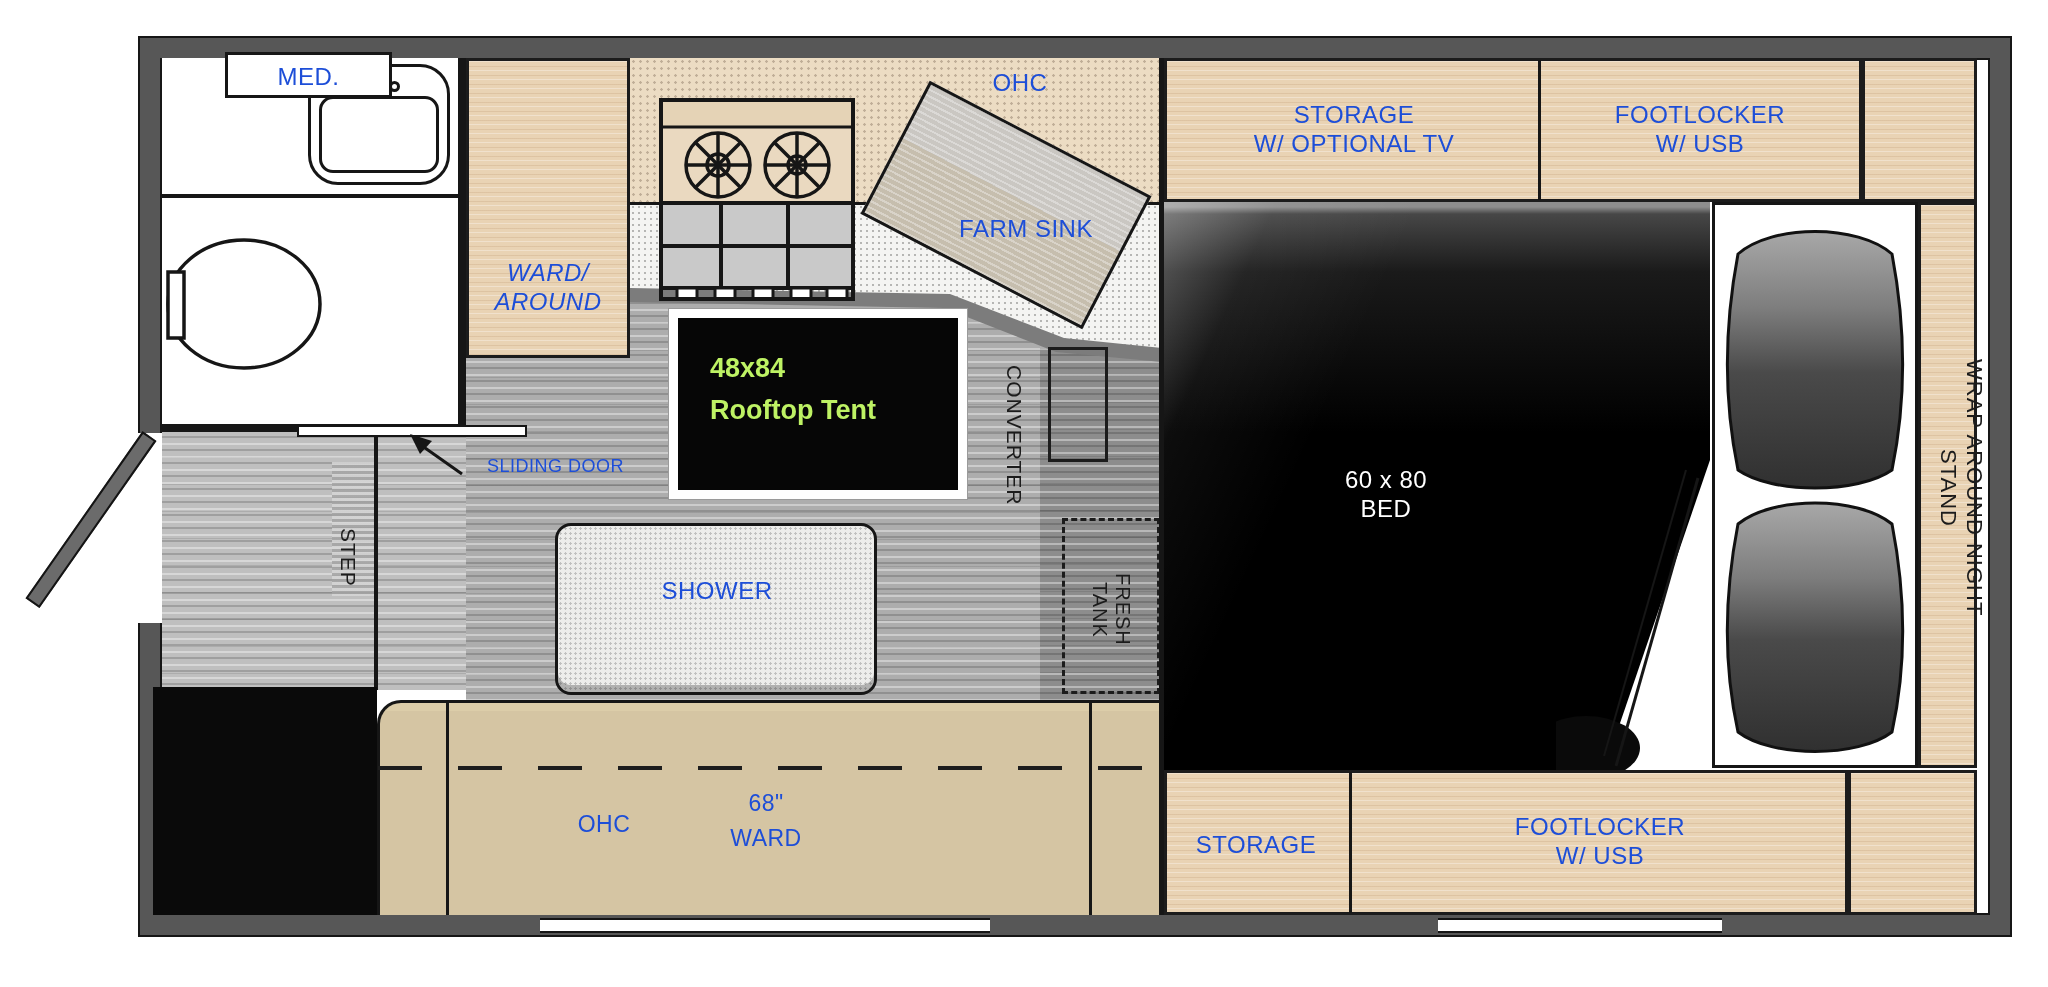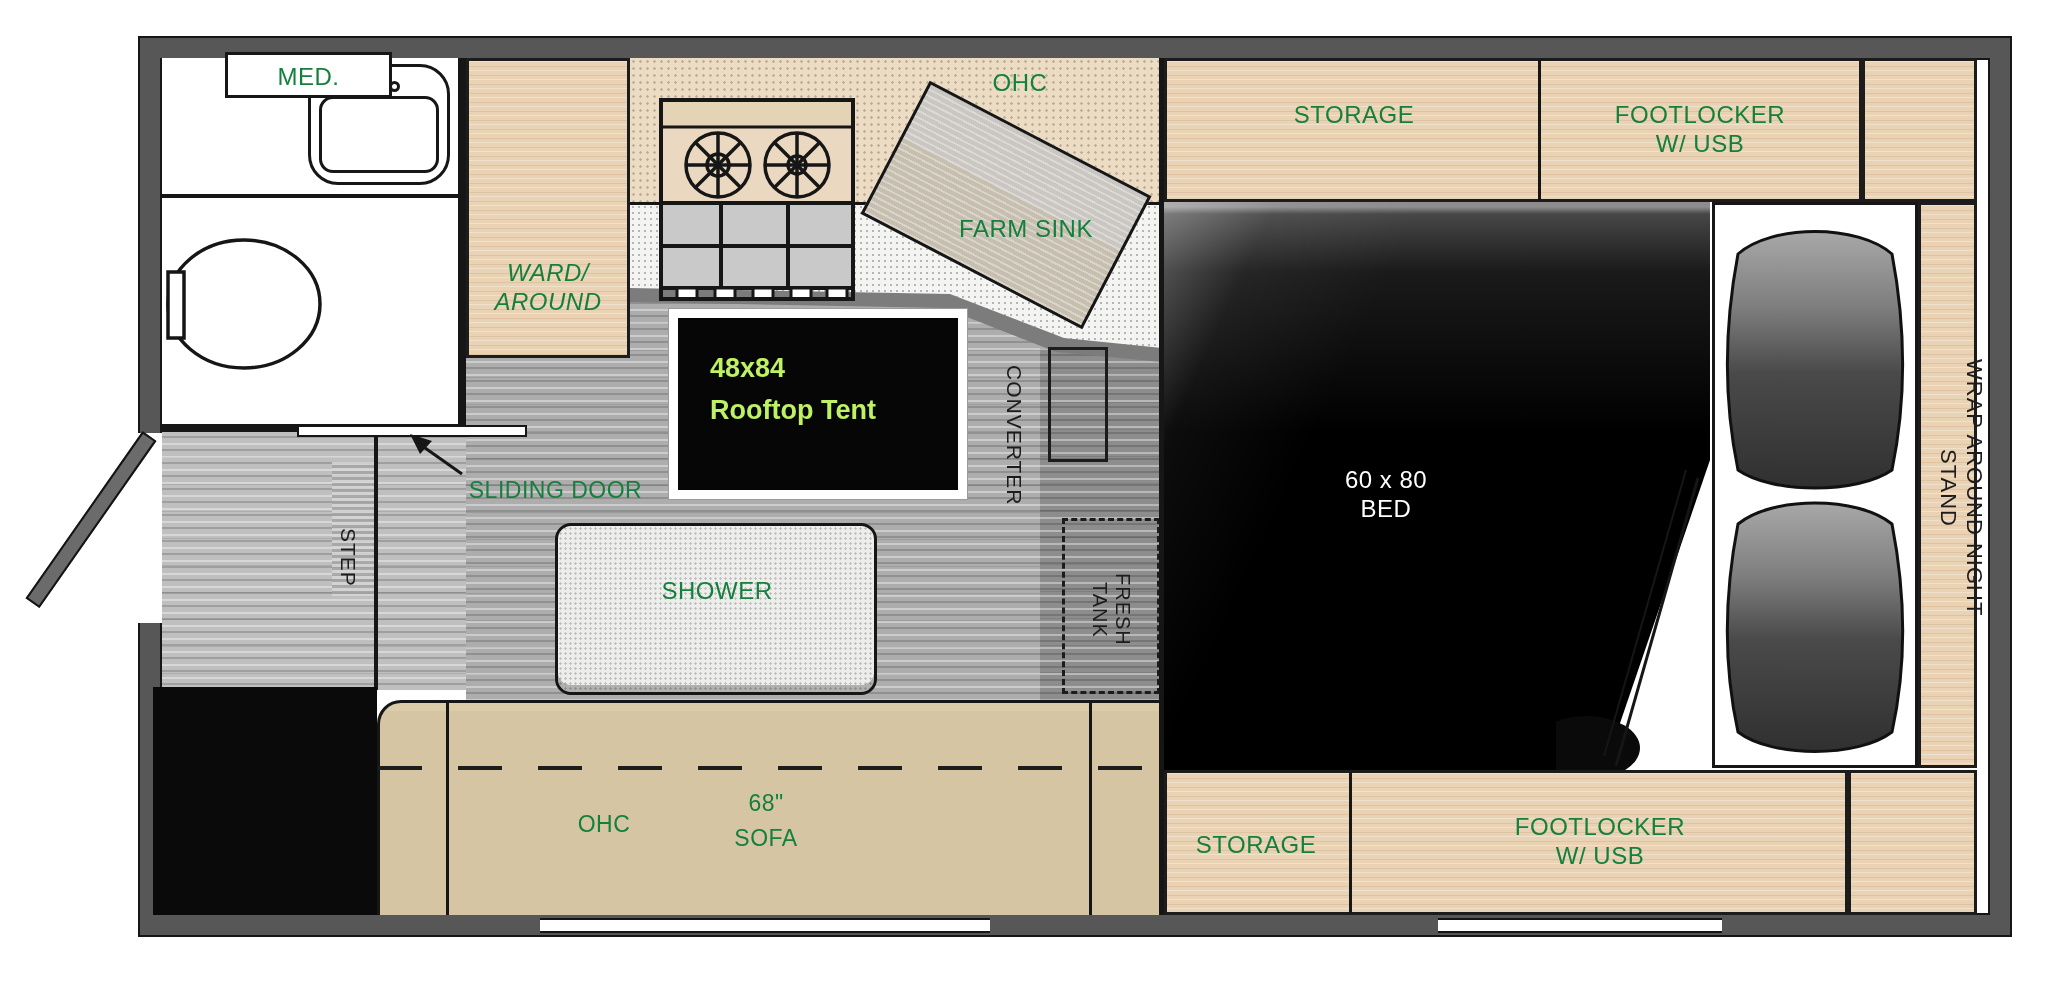--- a/index.html
+++ b/index.html
@@ -43,21 +43,21 @@
   .dot{border:3px solid #161616;border-radius:50%;background:#fff;box-sizing:border-box;}
   .medbox{background:#fff;border:3px solid #161616;box-sizing:border-box;}
   .farmsink{box-sizing:border-box;border:3px solid #161616;transform:rotate(27.5deg);
      background:linear-gradient(180deg,#cac7c2 0 42%, #c6beae 42% 100%),#c9c9c9;
      background-blend-mode:normal;}
   .farmsink:after{content:"";position:absolute;inset:0;
      background:repeating-linear-gradient(0deg, rgba(255,255,255,.33) 0 2px, transparent 2px 6px);}
   .slidebar{background:#fff;border:2px solid #161616;box-sizing:border-box;}
   .steps{background:repeating-linear-gradient(180deg,#d6d6d6 0 3px,#a3a3a3 3px 6px);opacity:.85;}
   
-  .lbl{position:absolute;text-align:center;line-height:1.22;font-size:24px;letter-spacing:.5px;color:#15803d;}
+  .lbl{position:absolute;text-align:center;line-height:1.22;font-size:24px;letter-spacing:.5px;color:#1d4ed8;}
   .lbl span{display:block;}
   .vlbl{position:absolute;writing-mode:vertical-rl;text-align:center;font-size:21px;letter-spacing:1px;color:#1c1c1c;line-height:1.15;}
   .vlbl span{display:block;}
   .white{color:#ffffff;}
   .tentlbl{position:absolute;left:32px;top:30px;text-align:left;color:#bef264;font-weight:bold;font-size:27px;line-height:1.55;}
   .tentlbl span{display:block;}
 </style>
 </head>
 <body>
 
@@ -161,38 +161,39 @@
   <div class="lbl" style="left:627px;top:576px;width:180px;">SHOWER</div>
 
   <div class="abs steps" style="left:332px;top:462px;width:42px;height:134px;"></div>
   <div class="abs line" style="left:374px;top:433px;width:4px;height:257px;"></div>
   <div class="vlbl" style="left:336px;top:512px;height:90px;">STEP</div>
   <div class="abs slidebar" style="left:297px;top:425px;width:230px;height:12px;"></div>
   <svg class="abs" style="left:400px;top:430px;" width="74" height="48" viewBox="0 0 74 48">
     <line x1="62" y1="44" x2="18" y2="13" stroke="#161616" stroke-width="3"></line>
     <polygon points="10,4 32,11 20,24" fill="#161616"></polygon>
   </svg>
-  <div class="lbl" style="left:448px;top:456px;width:215px;font-size:23px;margin-top:20px;">SLIDING DOOR</div>
+  <div class="lbl" style="left:448px;top:456px;width:215px;font-size:18px;">SLIDING DOOR</div>
 
   <div class="abs blackbox" style="left:153px;top:687px;width:224px;height:228px;"></div>
 
   <div class="abs sofa" style="left:377px;top:700px;width:785px;height:215px;"></div>
   <div class="abs line" style="left:446px;top:702px;width:3px;height:213px;"></div>
   <div class="abs line" style="left:1089px;top:702px;width:3px;height:213px;"></div>
   <div class="abs dash" style="left:378px;top:766px;width:770px;height:4px;"></div>
   <div class="lbl" style="left:564px;top:810px;width:80px;font-size:23px;">OHC</div>
   <div class="lbl" style="left:726px;top:789px;width:80px;font-size:23px;">68"</div>
-  <div class="lbl" style="left:726px;top:824px;width:80px;font-size:23px;">SOFA</div>
+  <div class="lbl" style="left:726px;top:824px;width:80px;font-size:23px;">WARD</div>
 
   <div class="abs line" style="left:1159px;top:58px;width:5px;height:857px;"></div>
 
   <div class="abs wood outlinerect" style="left:1164px;top:58px;width:698px;height:144px;"></div>
   <div class="abs line" style="left:1538px;top:60px;width:3px;height:140px;"></div>
   <div class="lbl" style="left:1204px;top:100px;width:300px;">
     <span>STORAGE</span>
+    <span>W/ OPTIONAL TV</span>
   </div>
   <div class="lbl" style="left:1560px;top:100px;width:280px;">
     <span>FOOTLOCKER</span>
     <span>W/ USB</span>
   </div>
 
   <div class="abs bed" style="left:1164px;top:202px;width:546px;height:568px;"></div>
   <svg class="abs" style="left:1556px;top:448px;" width="156" height="322" viewBox="0 0 156 322">
     <polygon points="154,12 154,322 48,322" fill="#ffffff"></polygon>
     <ellipse cx="30" cy="300" rx="54" ry="32" fill="#0a0a0a"></ellipse>

